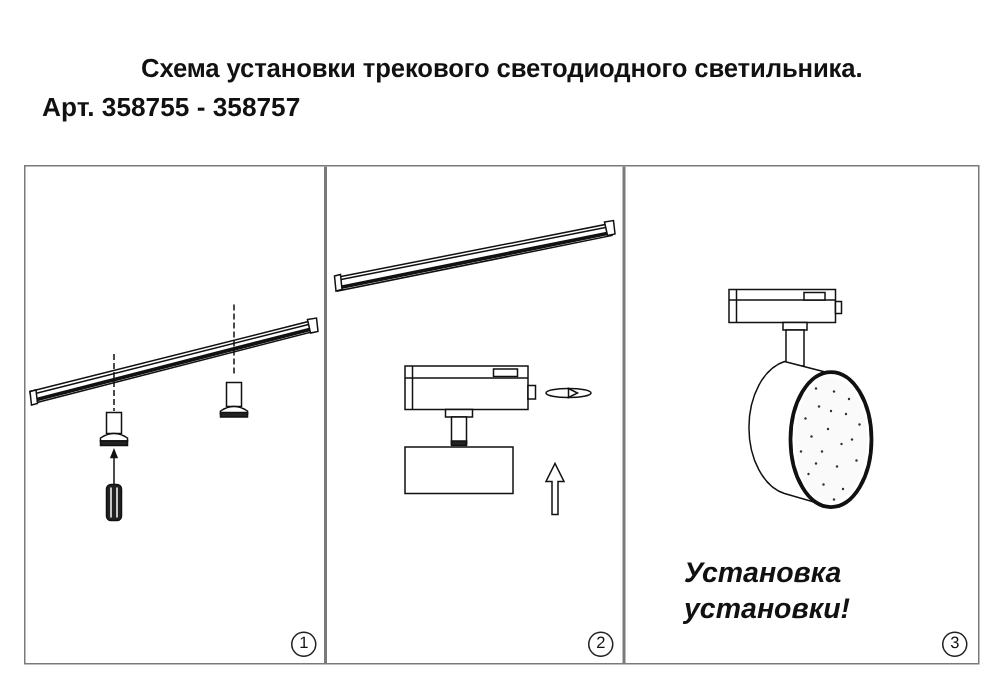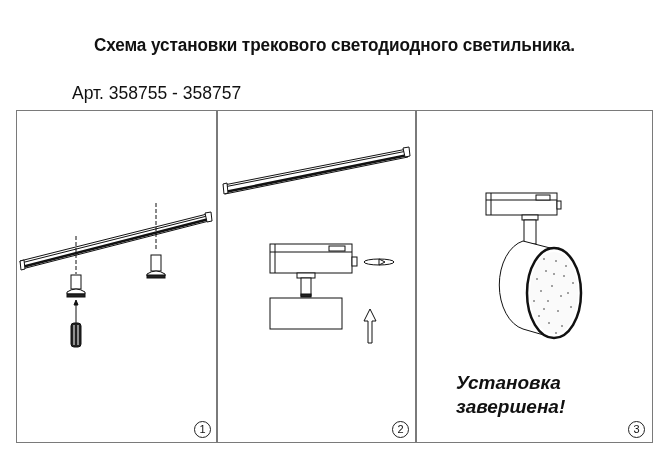--- a/index.html
+++ b/index.html
@@ -1,20 +1,20 @@
 <!DOCTYPE html>
 <html><head>
 <meta charset="utf-8">
 <style>
   html, body { margin: 0; padding: 0; background: #ffffff; }
   body { width: 669px; height: 460px; position: relative; overflow: hidden;
          font-family: "Liberation Sans", sans-serif; color: #111; }
   .title { position: absolute; left: 0; width: 669px; top: 35px; text-align: center;
            font-weight: bold; font-size: 17.5px; letter-spacing: -0.1px; transform: scaleX(0.98); }
-  .art { position: absolute; left: 28px; top: 83px; font-weight: normal; font-size: 17.5px; margin-left: 44px; }
+  .art { position: absolute; left: 28px; top: 61px; font-weight: bold; font-size: 17.5px; }
   .frame { position: absolute; left: 16px; top: 110px; width: 637px; height: 333px;
            border: 1.5px solid #7a7a7a; box-sizing: border-box; }
   .panel { position: absolute; top: 0; height: 100%; }
   .divider { position: absolute; top: 0; width: 1.5px; height: 100%; background: #7a7a7a; }
   .stepnum { position: absolute; width: 15px; height: 15px; border: 1.3px solid #222; border-radius: 50%;
              font-size: 11px; line-height: 15px; text-align: center; box-sizing: content-box; }
   .done { position: absolute; font-weight: bold; font-style: italic; font-size: 19px; line-height: 24px;
           }
   svg { position: absolute; left: 0; top: 0; overflow: visible; }
 </style>
@@ -128,17 +128,17 @@
         <circle cx="123" cy="205" r="0.8"></circle>
           <circle cx="138" cy="163" r="0.8"></circle>
           <circle cx="157" cy="172" r="0.8"></circle>
         <circle cx="128" cy="148" r="0.8"></circle>
           <circle cx="140" cy="222" r="0.8"></circle>
           <circle cx="118" cy="190" r="0.8"></circle>
       </g>
     </svg>
     <div class="done" style="left:40px;top:260px;width:150px">
       <div>Установка</div>
-      <div>завершена!</div>
+      <div>установки!</div>
     </div>
     <div class="stepnum" style="left:212px;top:310px">3</div>
   </div>
 </div>
 
 </body></html>

